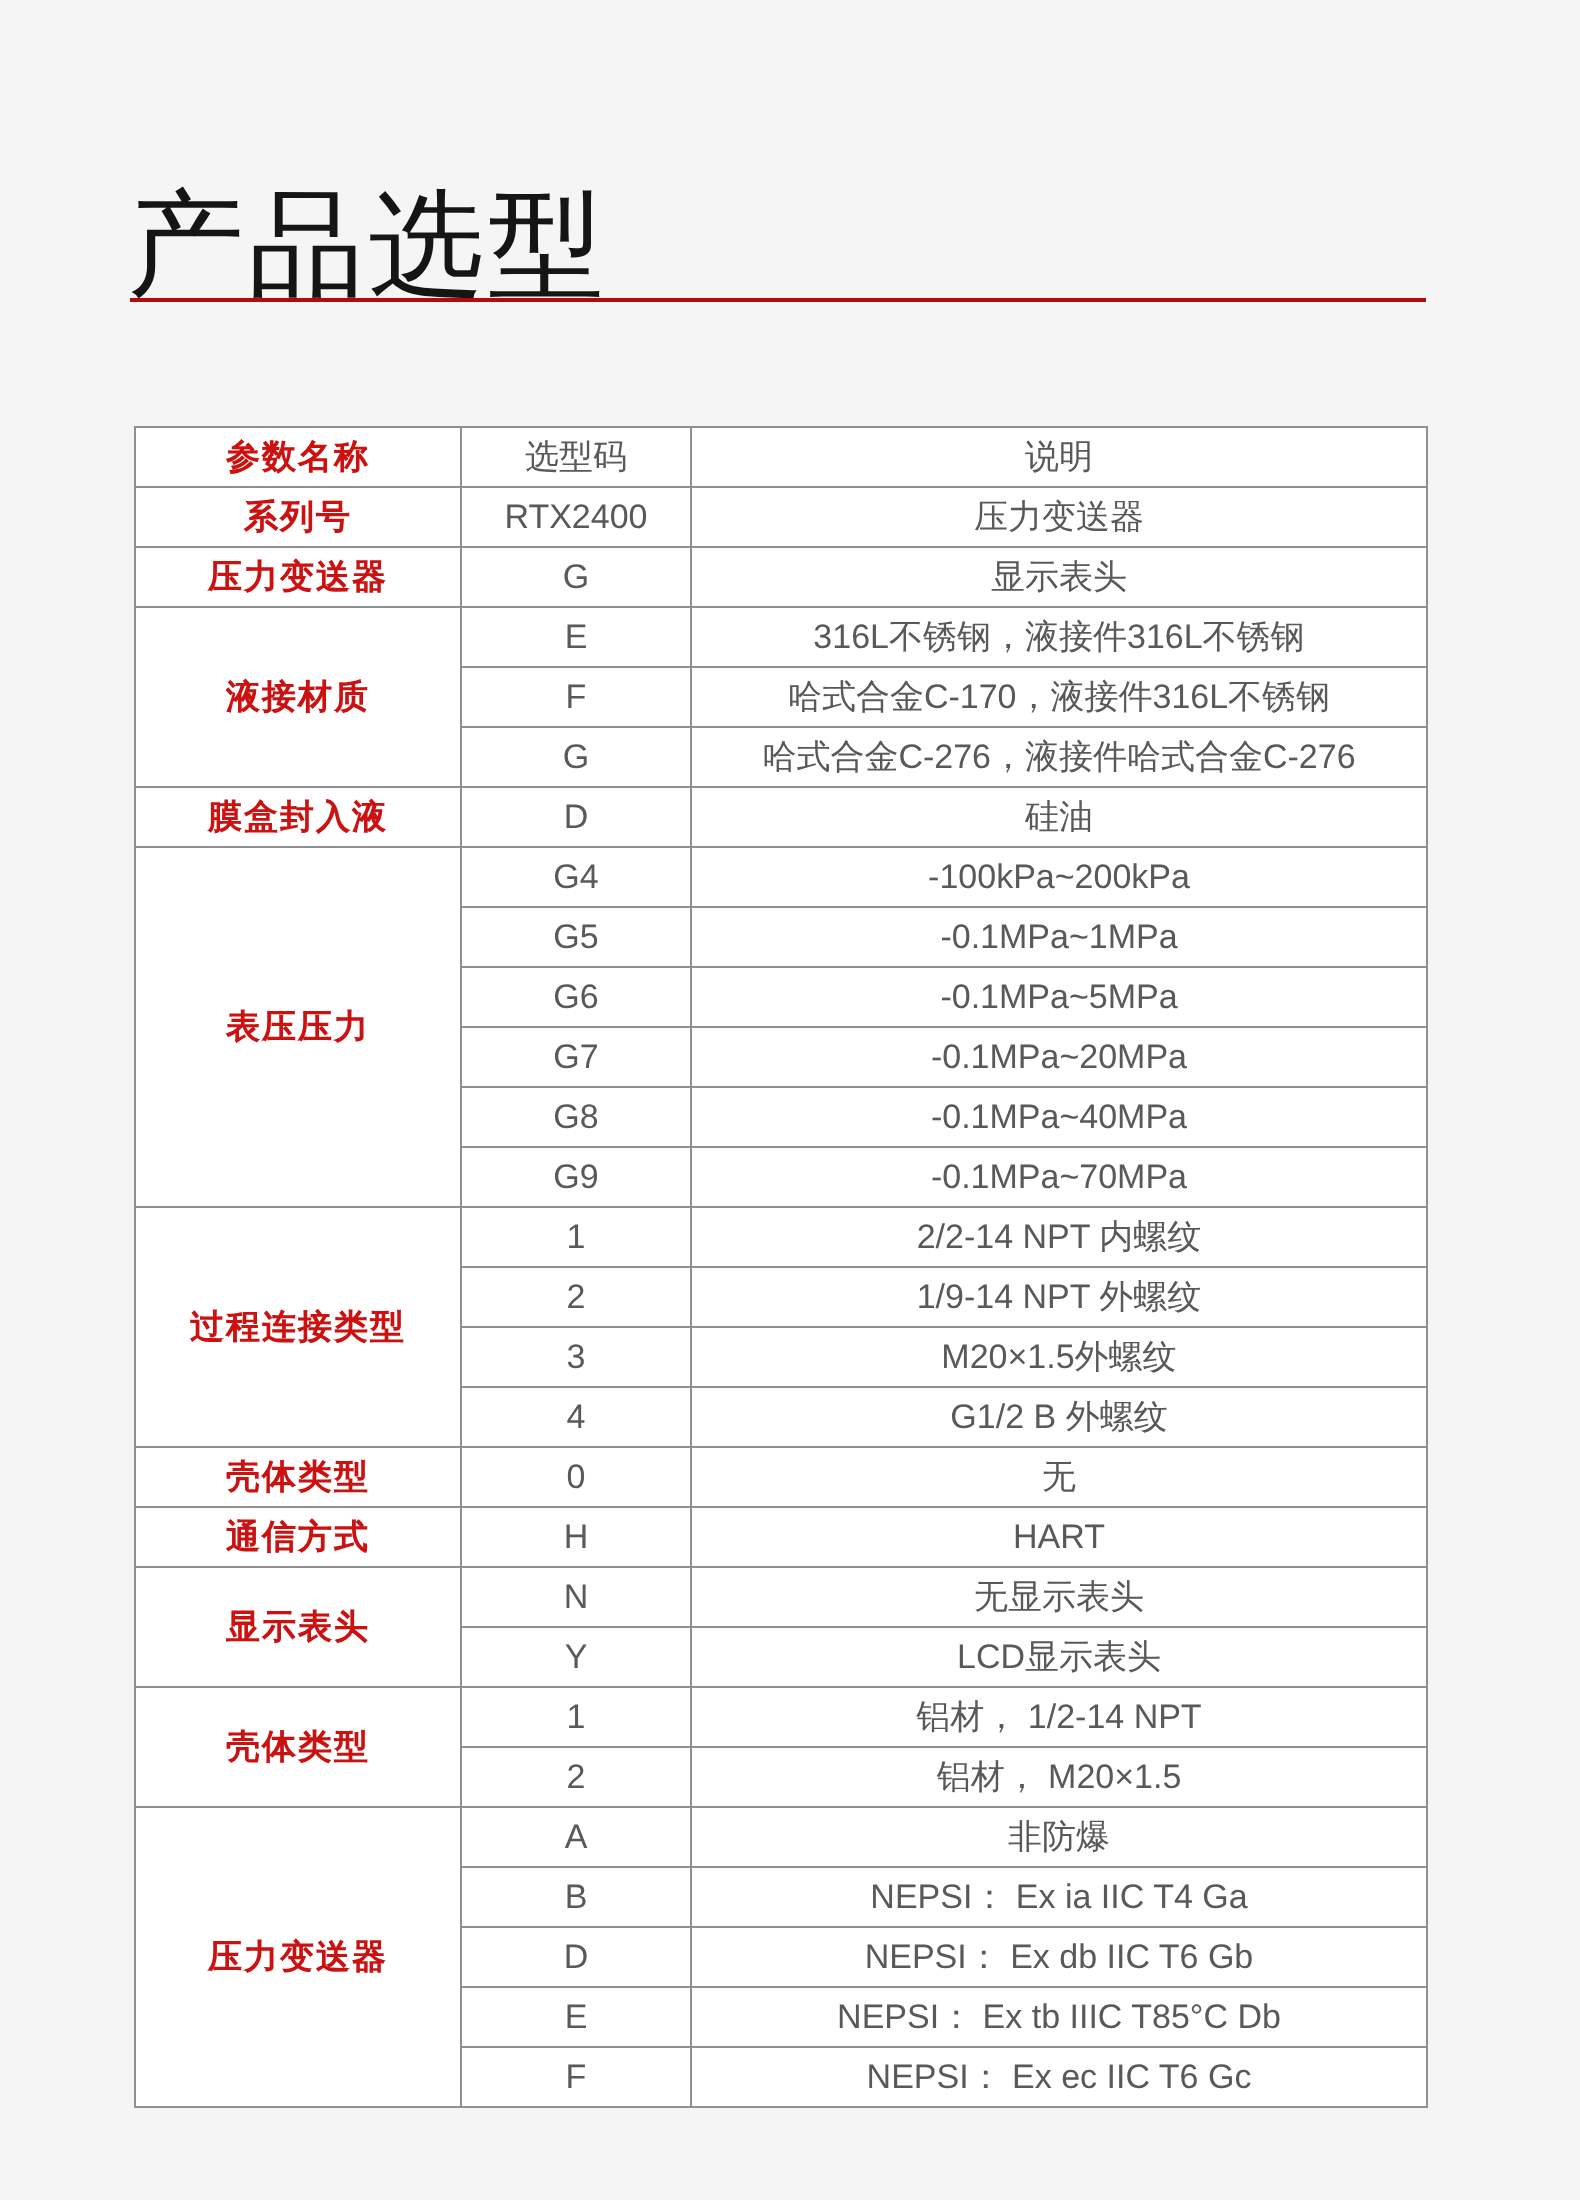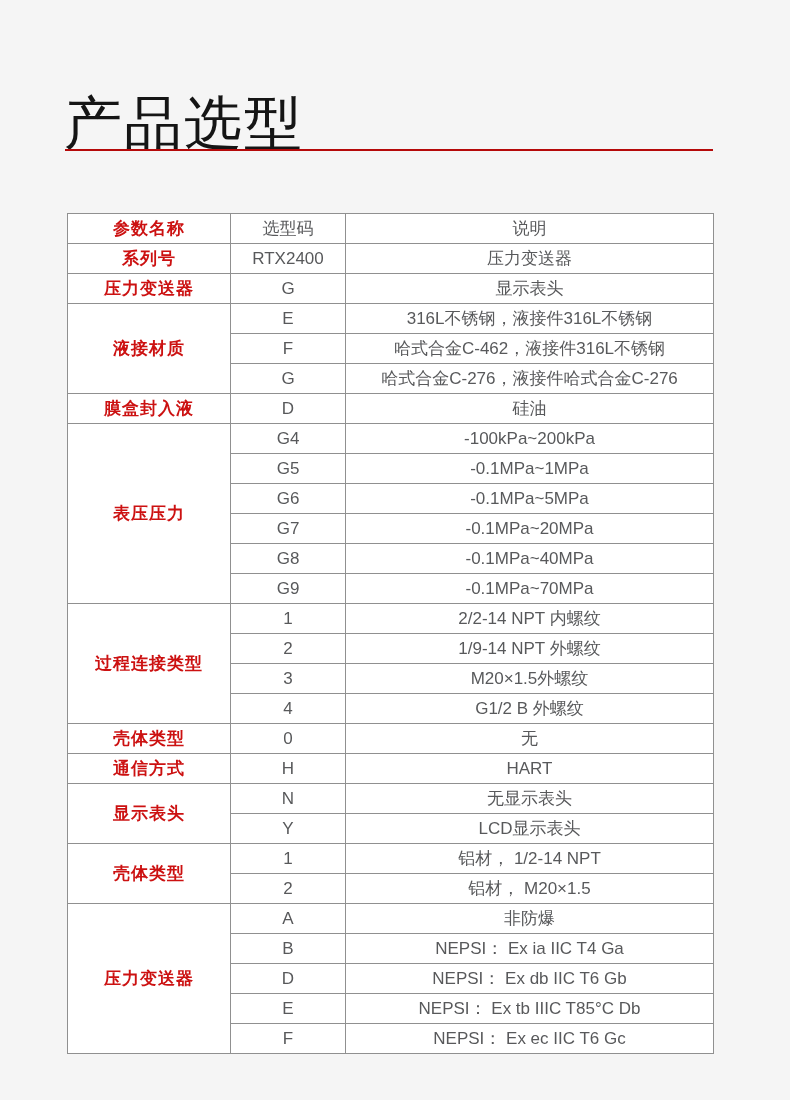--- a/index.html
+++ b/index.html
@@ -92,21 +92,21 @@
         <td>G</td>
         <td>显示表头</td>
       </tr>
       <tr>
         <td class="param" rowspan="3">液接材质</td>
         <td>E</td>
         <td>316L不锈钢，液接件316L不锈钢</td>
       </tr>
       <tr>
         <td>F</td>
-        <td>哈式合金C-462，液接件316L不锈钢</td>
+        <td>哈式合金C-170，液接件316L不锈钢</td>
       </tr>
       <tr>
         <td>G</td>
         <td>哈式合金C-276，液接件哈式合金C-276</td>
       </tr>
       <tr>
         <td class="param" rowspan="1">膜盒封入液</td>
         <td>D</td>
         <td>硅油</td>
       </tr>

